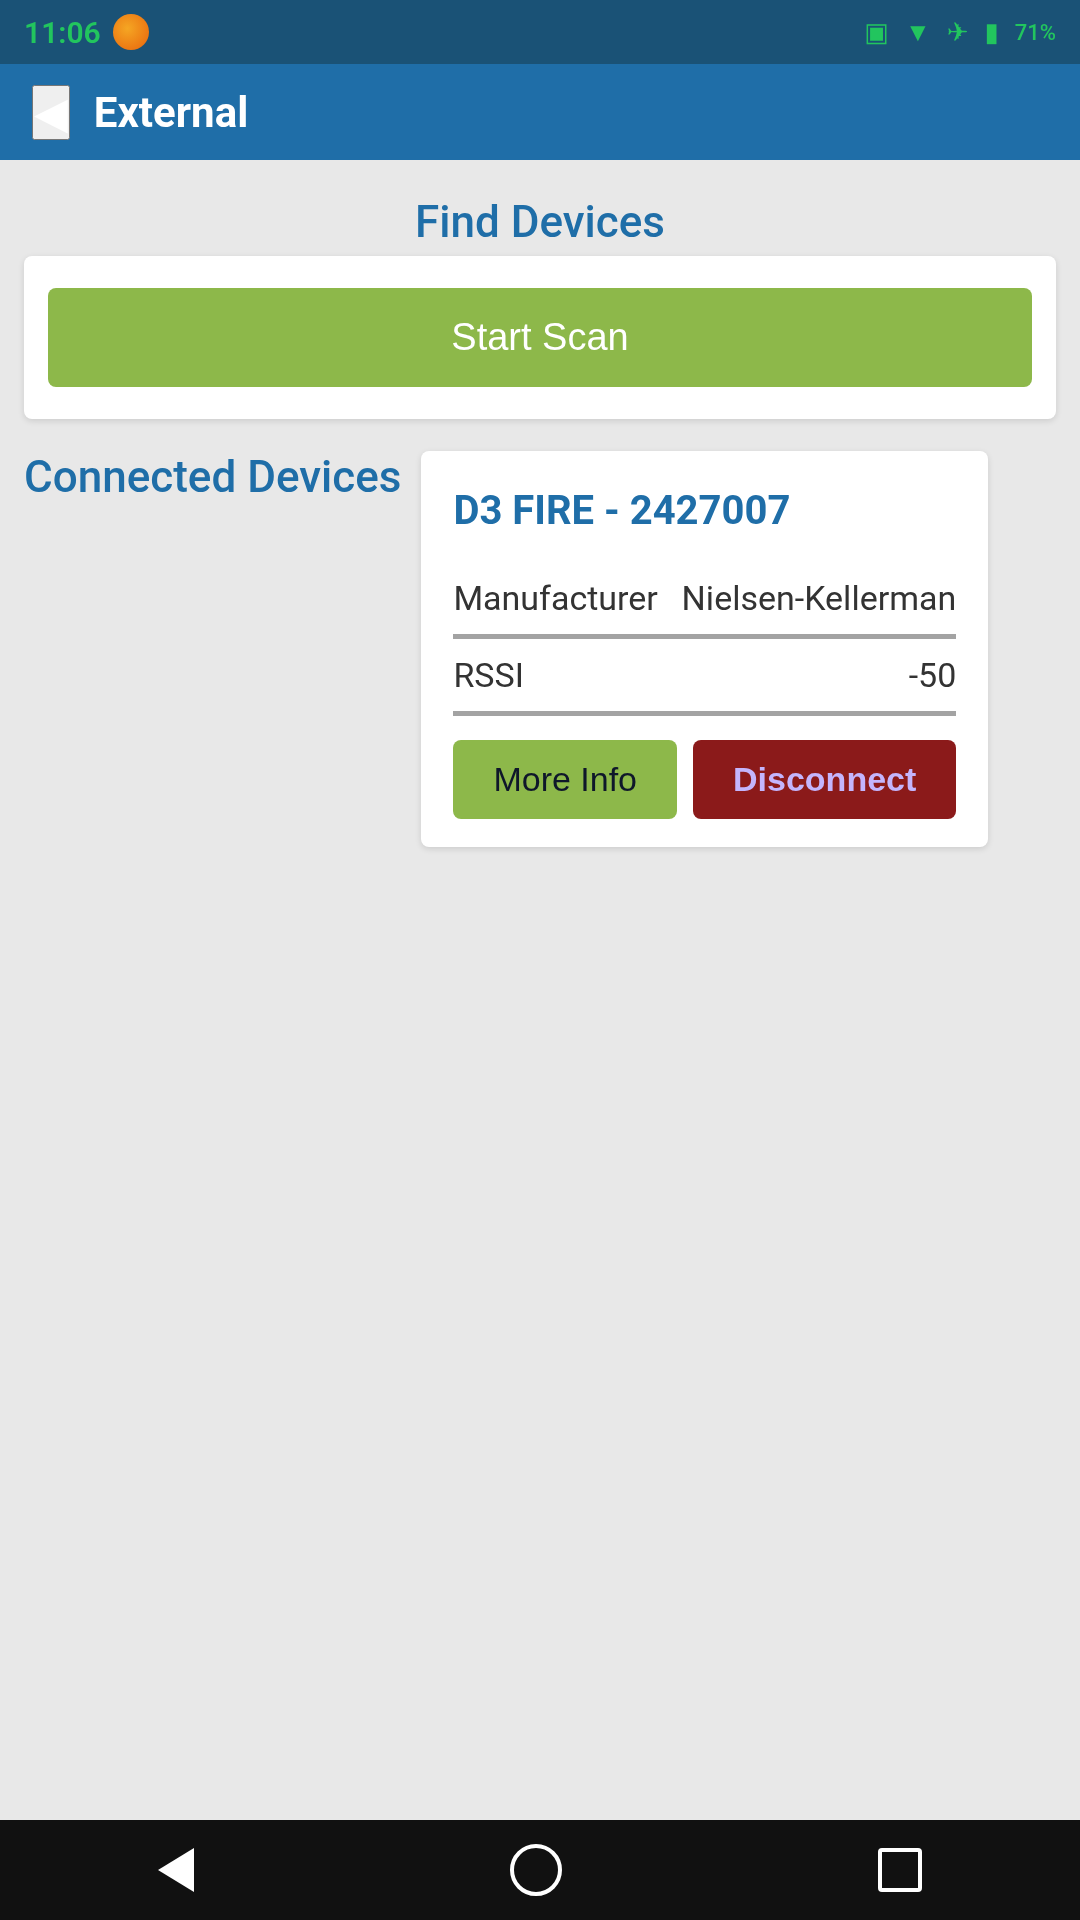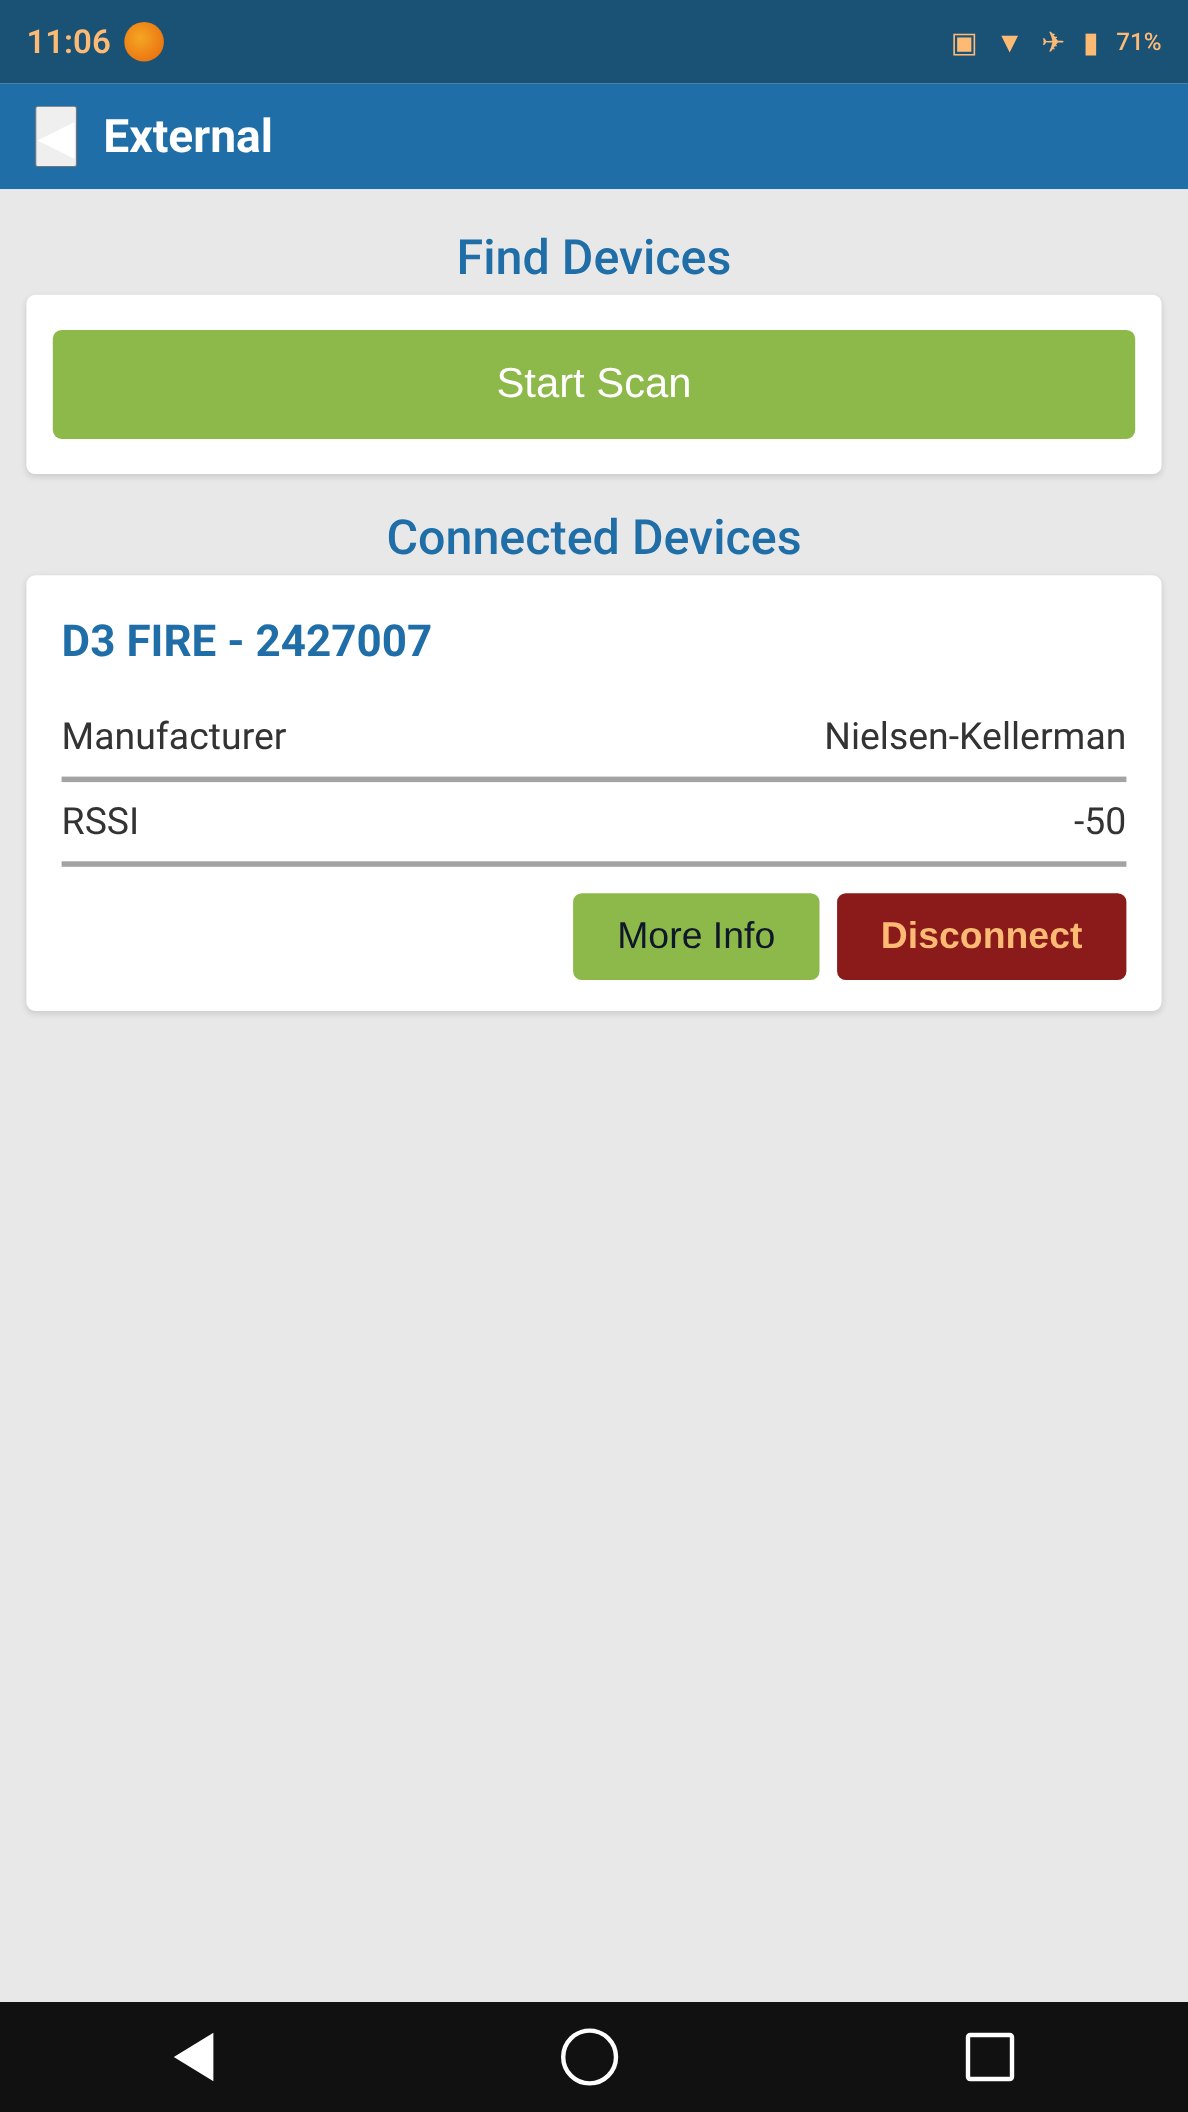--- a/index.html
+++ b/index.html
@@ -10,26 +10,26 @@
       min-height: 1920px;
       background: #e8e8e8;
       font-family: 'Roboto', Arial, sans-serif;
       display: flex;
       flex-direction: column;
     }
 
     
     .status-bar {
       background: #1a5276;
-      height: 76px;
+      height: 64px;
       display: flex;
       align-items: center;
       justify-content: space-between;
       padding: 0 24px;
-      color: #fdba74;
+      color: #22c55e;
       font-size: 28px;
       font-weight: 500;
     }
 
     .status-left {
       display: flex;
       align-items: center;
       gap: 12px;
     }
 
@@ -126,21 +126,22 @@
       border-radius: 8px;
       padding: 28px 20px;
       font-size: 38px;
       font-weight: 500;
       cursor: pointer;
     }
 
     
     .connected-section {
       display: flex;
-      flex-direction: column;
+      flex-direction: row;
+      gap: 20px;
     }
 
     .device-card {
       background: white;
       border-radius: 8px;
       padding: 36px 32px 28px;
       box-shadow: 0 2px 6px rgba(0,0,0,0.12);
     }
 
     .device-name {
@@ -187,21 +188,21 @@
       border: none;
       border-radius: 8px;
       padding: 20px 40px;
       font-size: 34px;
       font-weight: 500;
       cursor: pointer;
     }
 
     .btn-disconnect {
       background: #8b1a1a;
-      color: #fdba74;
+      color: #c4b5fd;
       border: none;
       border-radius: 8px;
       padding: 20px 40px;
       font-size: 34px;
       font-weight: 600;
       cursor: pointer;
     }
 
     
     .nav-bar {

